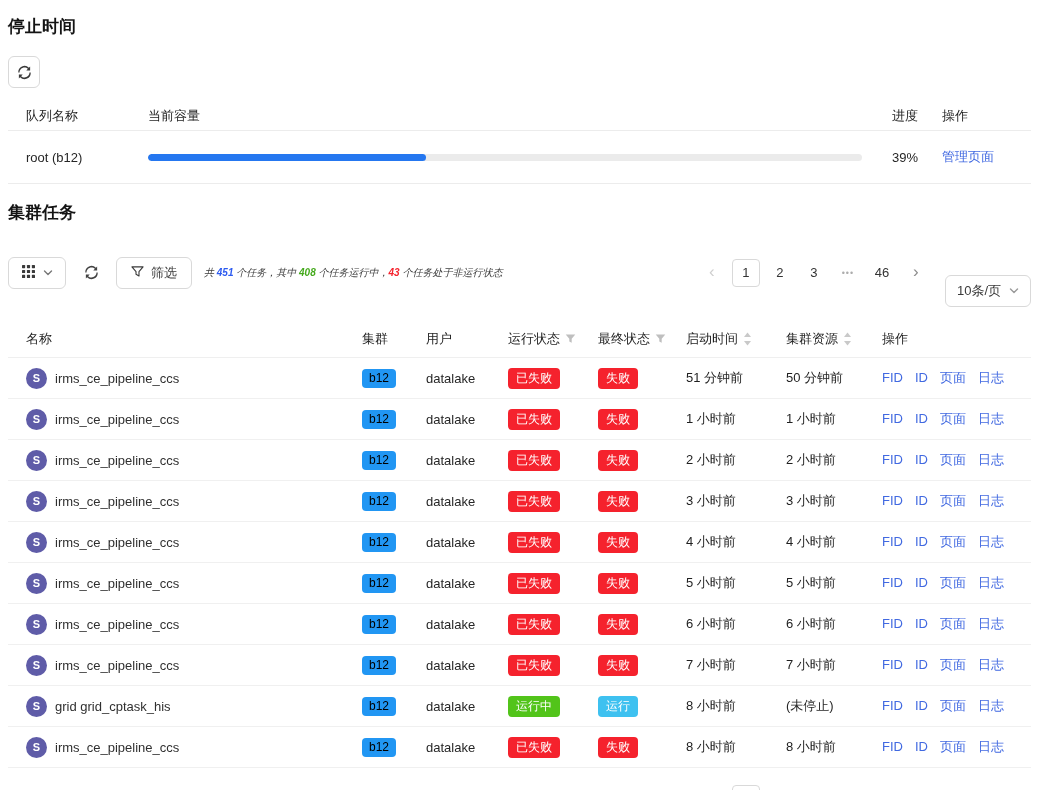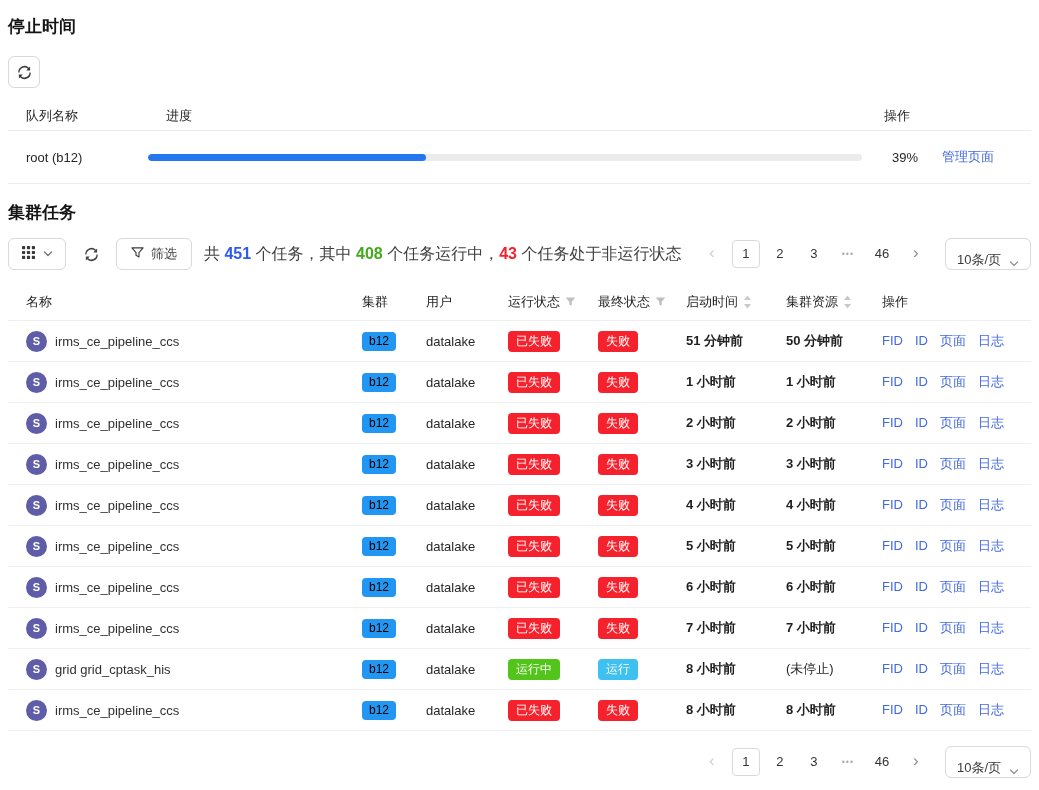--- a/index.html
+++ b/index.html
@@ -24,53 +24,53 @@
   .progress-track{height:7px;border-radius:4px;background:#ebebeb;overflow:hidden;}
   .progress-fill{height:100%;border-radius:4px;background:var(--progress-fill,#2577f0);width:0;}
   a.link{color:var(--link,#4169e1);text-decoration:none;cursor:pointer;}
 
   
   .toolbar{display:flex;align-items:center;margin-top:13px;gap:12px;}
   .grid-btn{width:58px;}
   .grid-btn .chev{color:#777;display:flex;}
   .plain-icon{border:none;background:none;width:26px;height:32px;display:flex;align-items:center;justify-content:center;color:#434343;cursor:pointer;}
   .filter-btn{padding:0 14px;gap:7px;}
-  .summary{font-size:16px;color:#404040;white-space:nowrap;}
+  .summary{font-size:10px;color:#404040;white-space:nowrap;font-style:italic;}
   .summary .num{font-weight:700;}
   .right-group{margin-left:auto;display:flex;align-items:center;gap:12px;}
 
   
   .pagination{display:flex;align-items:center;}
   .pg-item,.pg-arrow,.pg-dots{min-width:28px;height:28px;line-height:26px;text-align:center;margin:0 3px;border-radius:4px;cursor:pointer;color:#333;user-select:none;}
   .pg-item{line-height:28px;}
   .pg-item.active{border:1px solid #d9d9d9;line-height:26px;background:#fff;}
   .pg-arrow{color:#8c8c8c;font-size:17px;}
   .pg-arrow.prev{color:#cfcfcf;}
   .pg-dots{color:#adadad;font-size:9px;letter-spacing:1px;line-height:28px;}
-  .size-select{height:32px;display:inline-flex;align-items:flex-end;gap:8px;padding:0 11px;border:1px solid #d9d9d9;border-radius:6px;background:#fff;color:#3a3a3a;cursor:pointer;white-space:nowrap;}
+  .size-select{height:32px;display:inline-flex;align-items:center;gap:8px;padding:0 11px;border:1px solid #d9d9d9;border-radius:6px;background:#fff;color:#3a3a3a;cursor:pointer;white-space:nowrap;margin-top:37px;}
   .size-select .chev{display:flex;color:#999;}
 
   
   .task-table{margin-top:13px;}
   .tgrid{display:grid;grid-template-columns:336px 64px 82px 90px 88px 100px 96px 1fr;align-items:center;}
   .tgrid>div{padding-left:18px;}
   .thead{height:38px;border-bottom:1px solid #efefef;}
   .th{display:flex;align-items:center;gap:5px;font-weight:500;color:#1f1f1f;white-space:nowrap;}
   .funnel{display:flex;cursor:pointer;}
   .sorter{display:flex;flex-direction:column;line-height:0;}
   .trow{height:41px;border-bottom:1px solid #f0f0f0;}
   .cell-name{display:flex;align-items:center;gap:8px;overflow:hidden;}
   .avatar{width:21px;height:21px;border-radius:50%;background:var(--avatar-bg,#5f5ca8);color:#fff;font-size:11px;font-weight:600;display:inline-flex;align-items:center;justify-content:center;flex:0 0 auto;}
   .task-name{color:#303030;white-space:nowrap;}
   .tag{display:inline-block;padding:2px 7px;border-radius:4px;background:var(--tag-cluster,#2196f3);color:#000000;font-size:12px;line-height:15px;}
   .badge{display:inline-block;padding:2px 8px;border-radius:4px;color:#fff;font-size:12px;line-height:17px;white-space:nowrap;}
   .badge.failed{background:var(--badge-failed,#f5222d);}
   .badge.running{background:var(--badge-running,#52c41a);}
   .badge.processing{background:var(--badge-processing,#3ec1f0);text-align:right;}
-  .time{font-weight:700;color:#1f1f1f;white-space:nowrap;}
+  .time{font-weight:400;color:#1f1f1f;white-space:nowrap;}
   .time.muted{font-weight:400;color:#262626;}
   .op-link{color:var(--link,#4169e1);text-decoration:none;margin-right:12px;cursor:pointer;white-space:nowrap;}
 
   .footer-bar{display:flex;justify-content:flex-end;align-items:center;gap:12px;margin-top:15px;height:32px;}
 </style>
 </head>
 <body>
 
 <div class="page">
 
@@ -81,20 +81,21 @@
       <svg viewBox="0 0 16 16" width="15" height="15" fill="currentColor">
         <path d="M2.7 8c0-2.9 2.4-5.3 5.3-5.3 1.4 0 2.7.5 3.6 1.4L9.9 5.8H14V1.6l-1.3 1.3A6.6 6.6 0 0 0 1.4 8h1.3z"></path>
         <path d="M13.3 8c0 2.9-2.4 5.3-5.3 5.3-1.4 0-2.7-.5-3.6-1.4l1.7-1.7H2v4.2l1.3-1.3A6.6 6.6 0 0 0 14.6 8h-1.3z"></path>
       </svg>
     </span>
   </button>
 
   <div class="res-table">
     <div class="res-grid res-header">
       <div>队列名称</div>
+      <div class="cap">当前容量</div>
       <div>进度</div>
       <div class="rops">操作</div>
     </div>
     <div class="res-grid res-row">
       <div>root (b12)</div>
       <div class="cap">
         <div class="progress-track">
           <div class="progress-fill" style="width: 39%;"></div>
         </div>
       </div>

